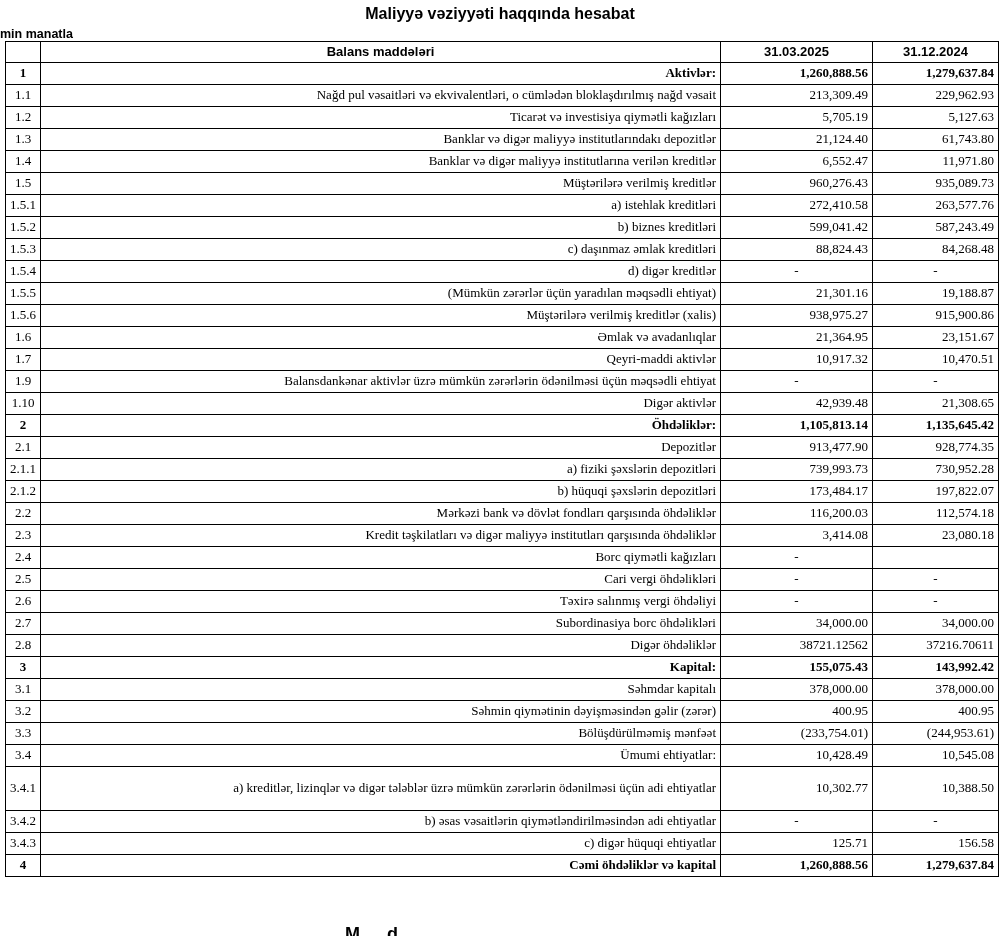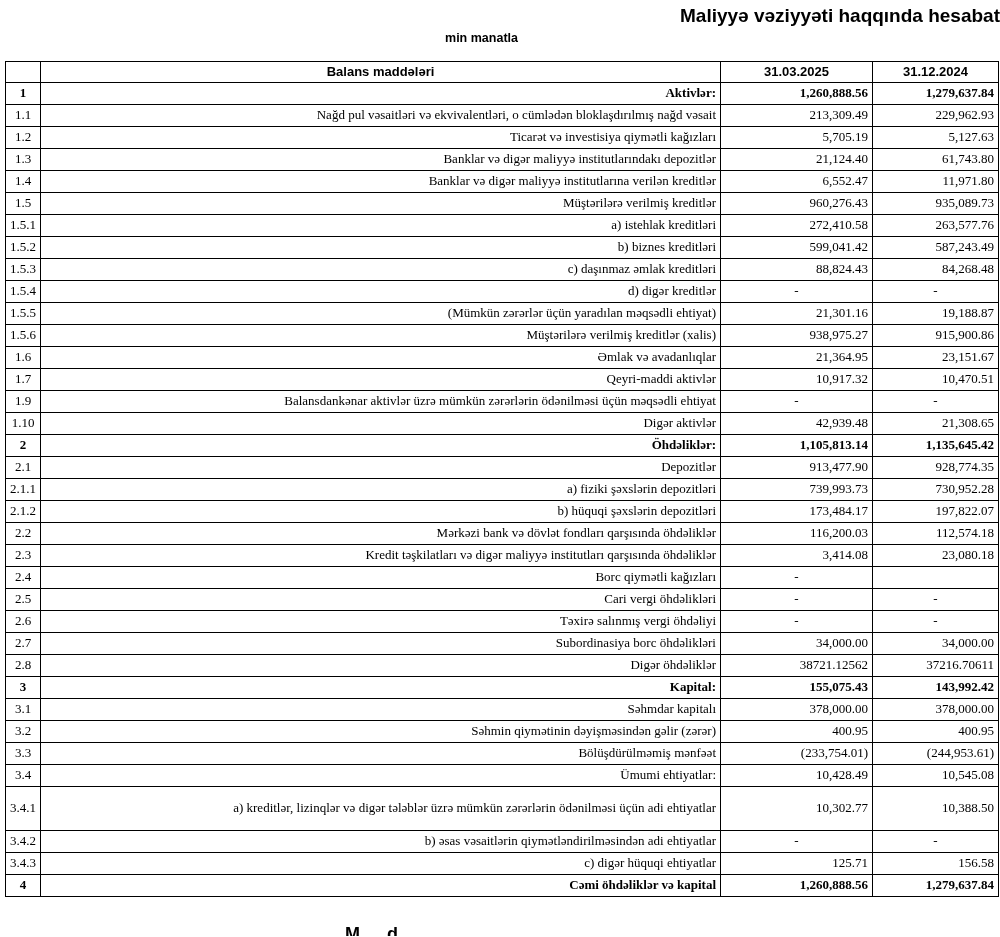--- a/index.html
+++ b/index.html
@@ -5,37 +5,37 @@
   html, body { margin: 0; padding: 0; background: #ffffff; }
   body {
     width: 1000px; height: 937px;
     font-family: "Liberation Serif", serif;
     color: #000;
     position: relative;
     overflow: hidden;
   }
   .page-title {
     font-family: "Liberation Sans", sans-serif;
-    font-size: 19px;
+    font-size: 16px;
     font-weight: bold;
-    text-align: right;
+    text-align: center;
     margin: 5px 0 0 0;
   }
   .unit-note {
     font-family: "Liberation Sans", sans-serif;
     font-size: 12.5px;
     font-weight: bold;
-    text-align: center;
+    text-align: left;
     padding-right: 37px;
     margin-top: 4px;
   }
   table.balance {
     border-collapse: collapse;
     table-layout: fixed;
-    margin: 16px 0 0 5px;
+    margin: 0 0 0 5px;
     width: 993px;
   }
   table.balance th, table.balance td {
     border: 1px solid #000;
     font-size: 13px;
     line-height: 1.1;
     padding: 0 4px;
     height: 21px;
     vertical-align: middle;
     white-space: nowrap;

